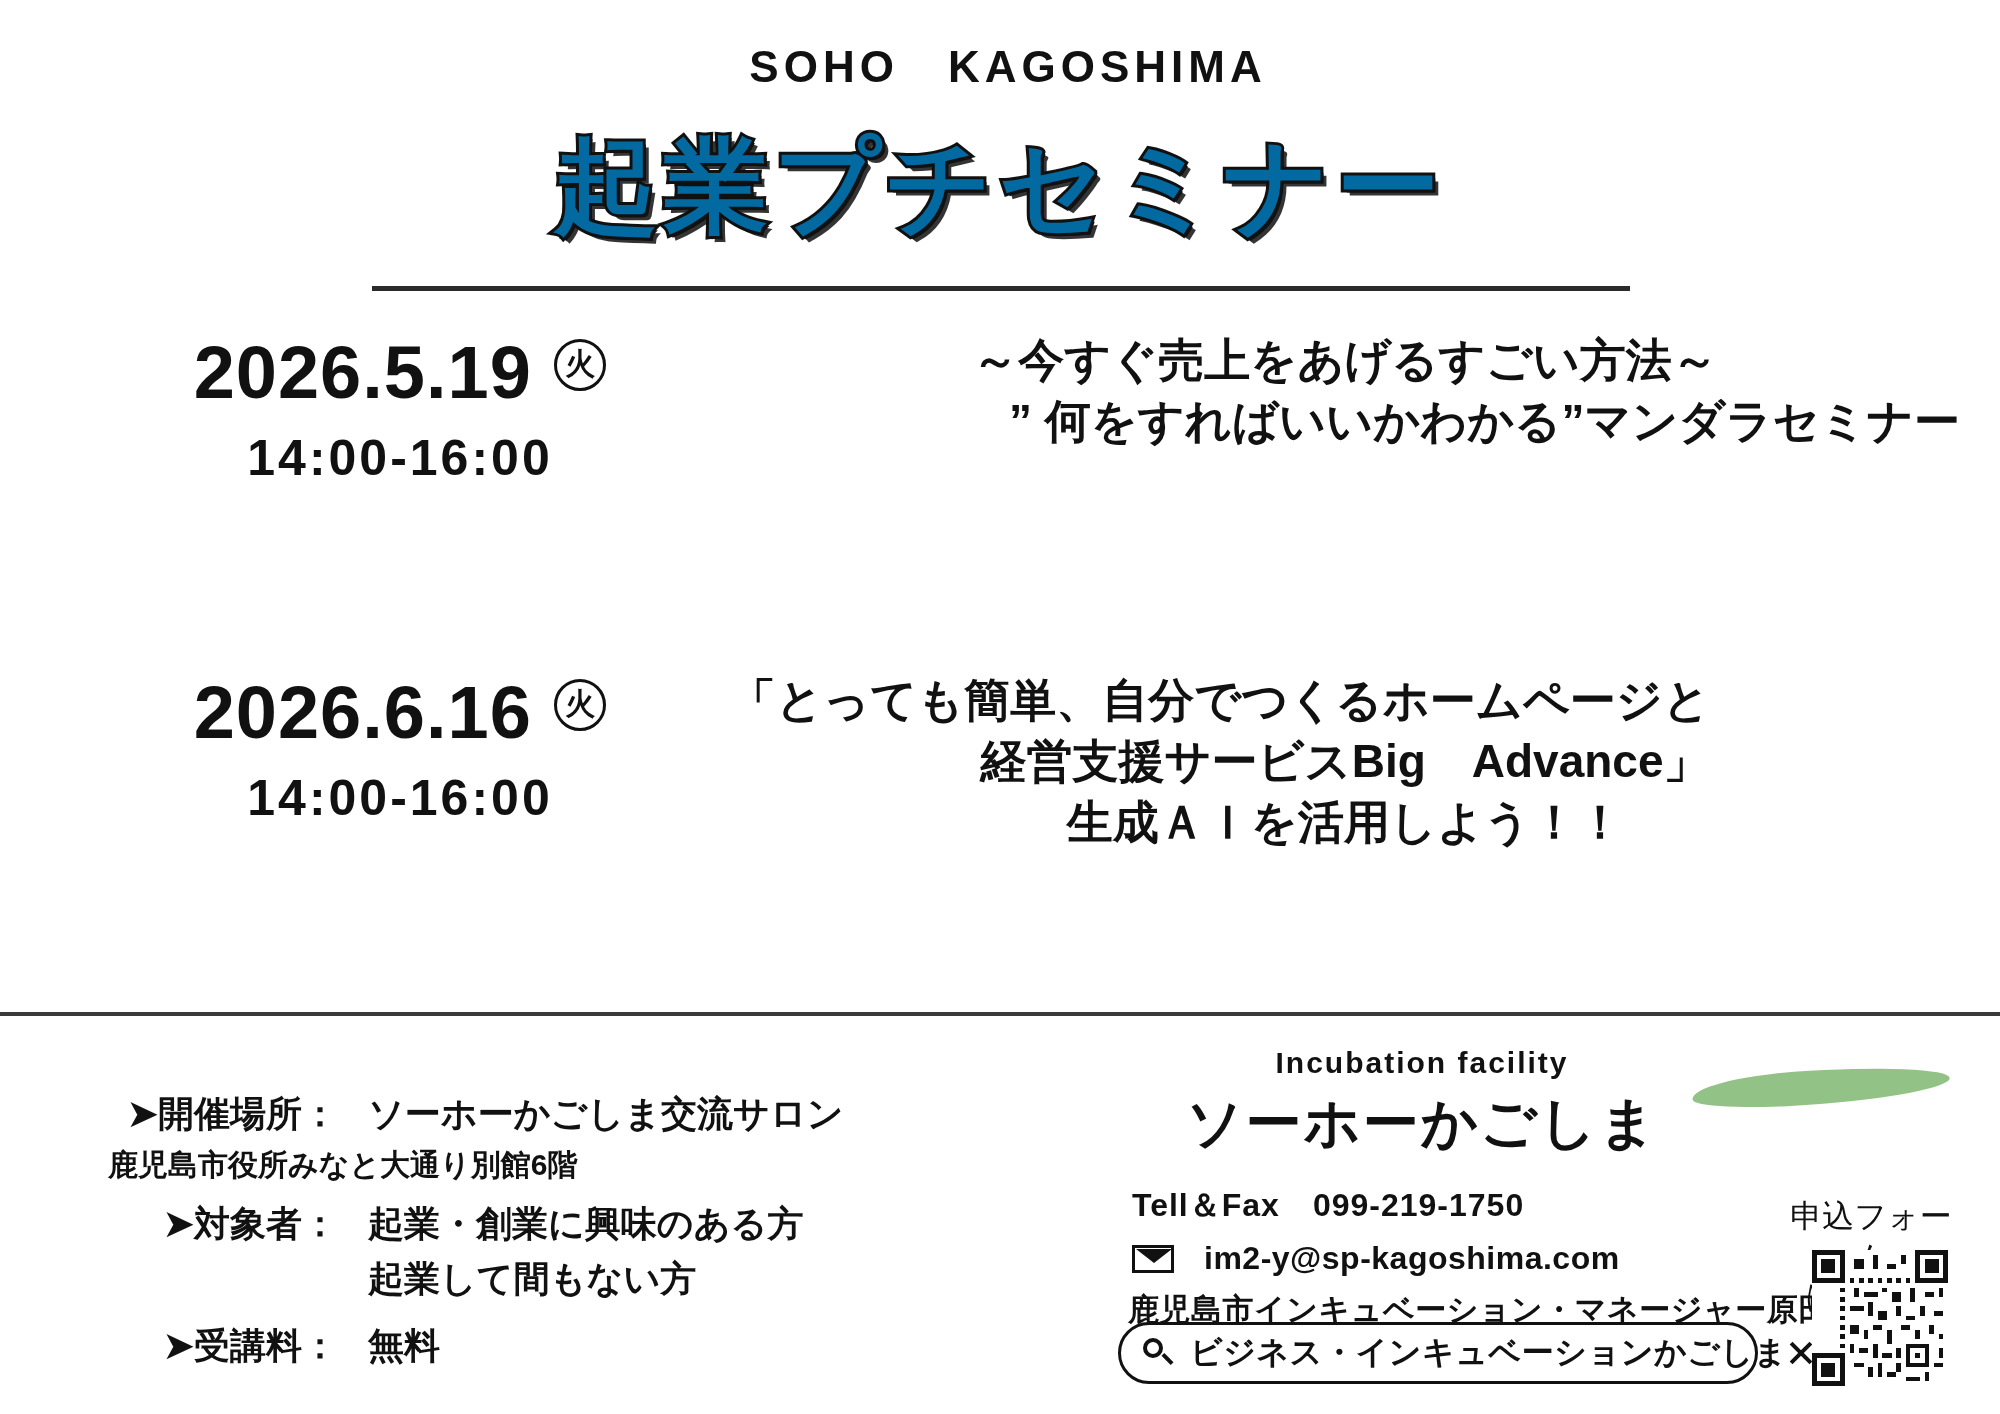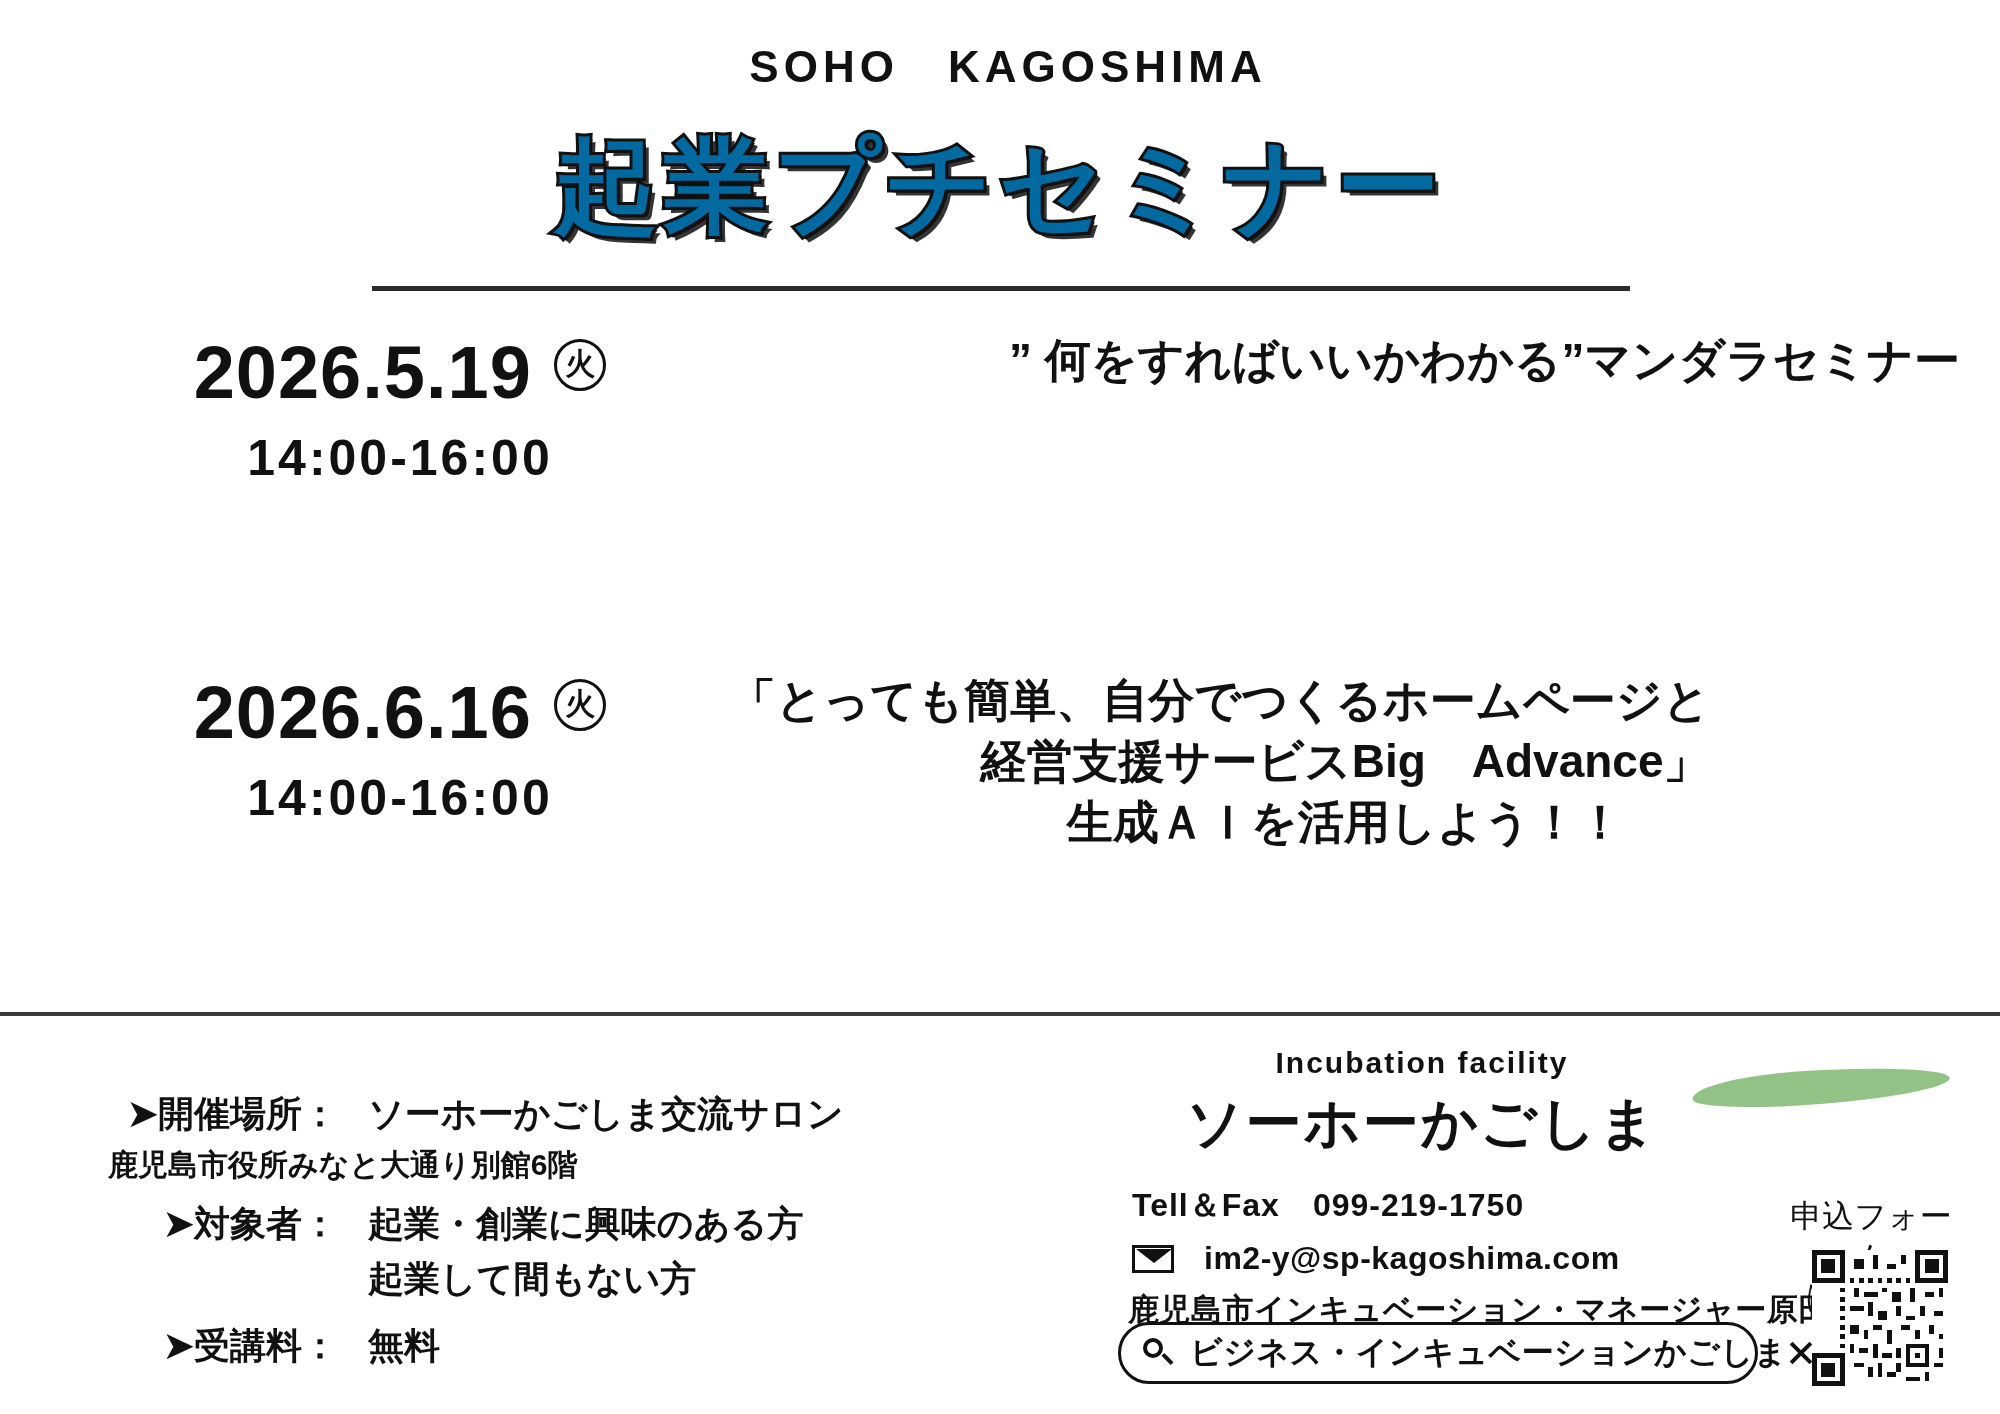--- a/index.html
+++ b/index.html
@@ -336,20 +336,21 @@
 
   <div class="session session-1">
     <div class="date-col">
       <div>
         <span class="date">2026.5.19</span>
         <span class="weekday">火</span>
       </div>
       <div class="time">14:00-16:00</div>
     </div>
     <div class="topic-col">
+      <div class="topic-line tl-center">～今すぐ売上をあげるすごい方法～</div>
       <div class="topic-line tl-right">” 何をすればいいかわかる”マンダラセミナー</div>
     </div>
   </div>
 
   <div class="session session-2">
     <div class="date-col">
       <div>
         <span class="date">2026.6.16</span>
         <span class="weekday">火</span>
       </div>

